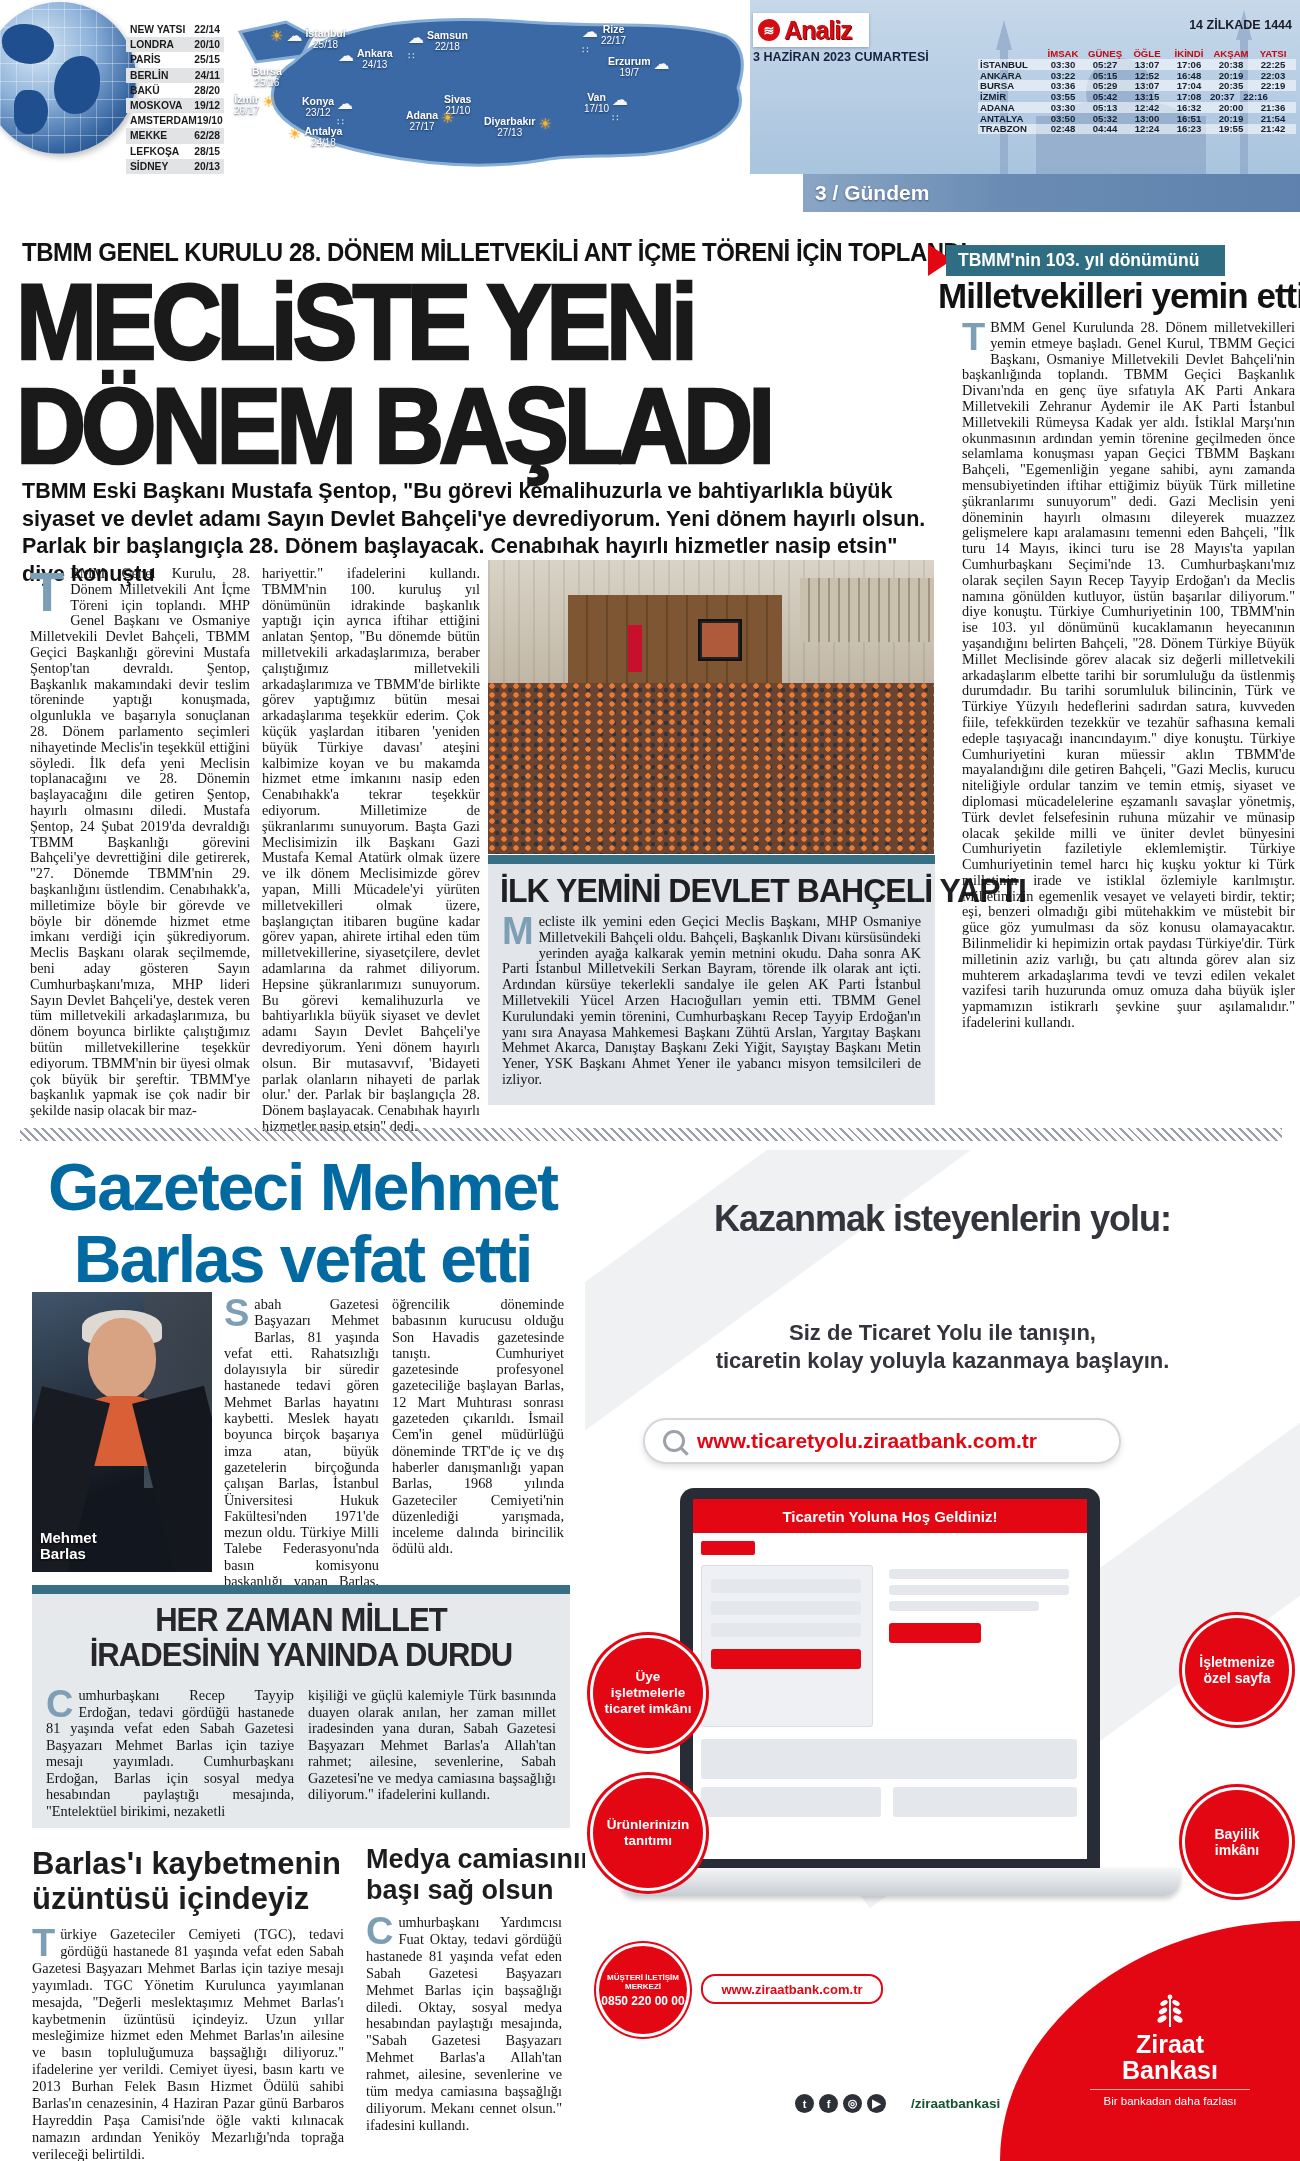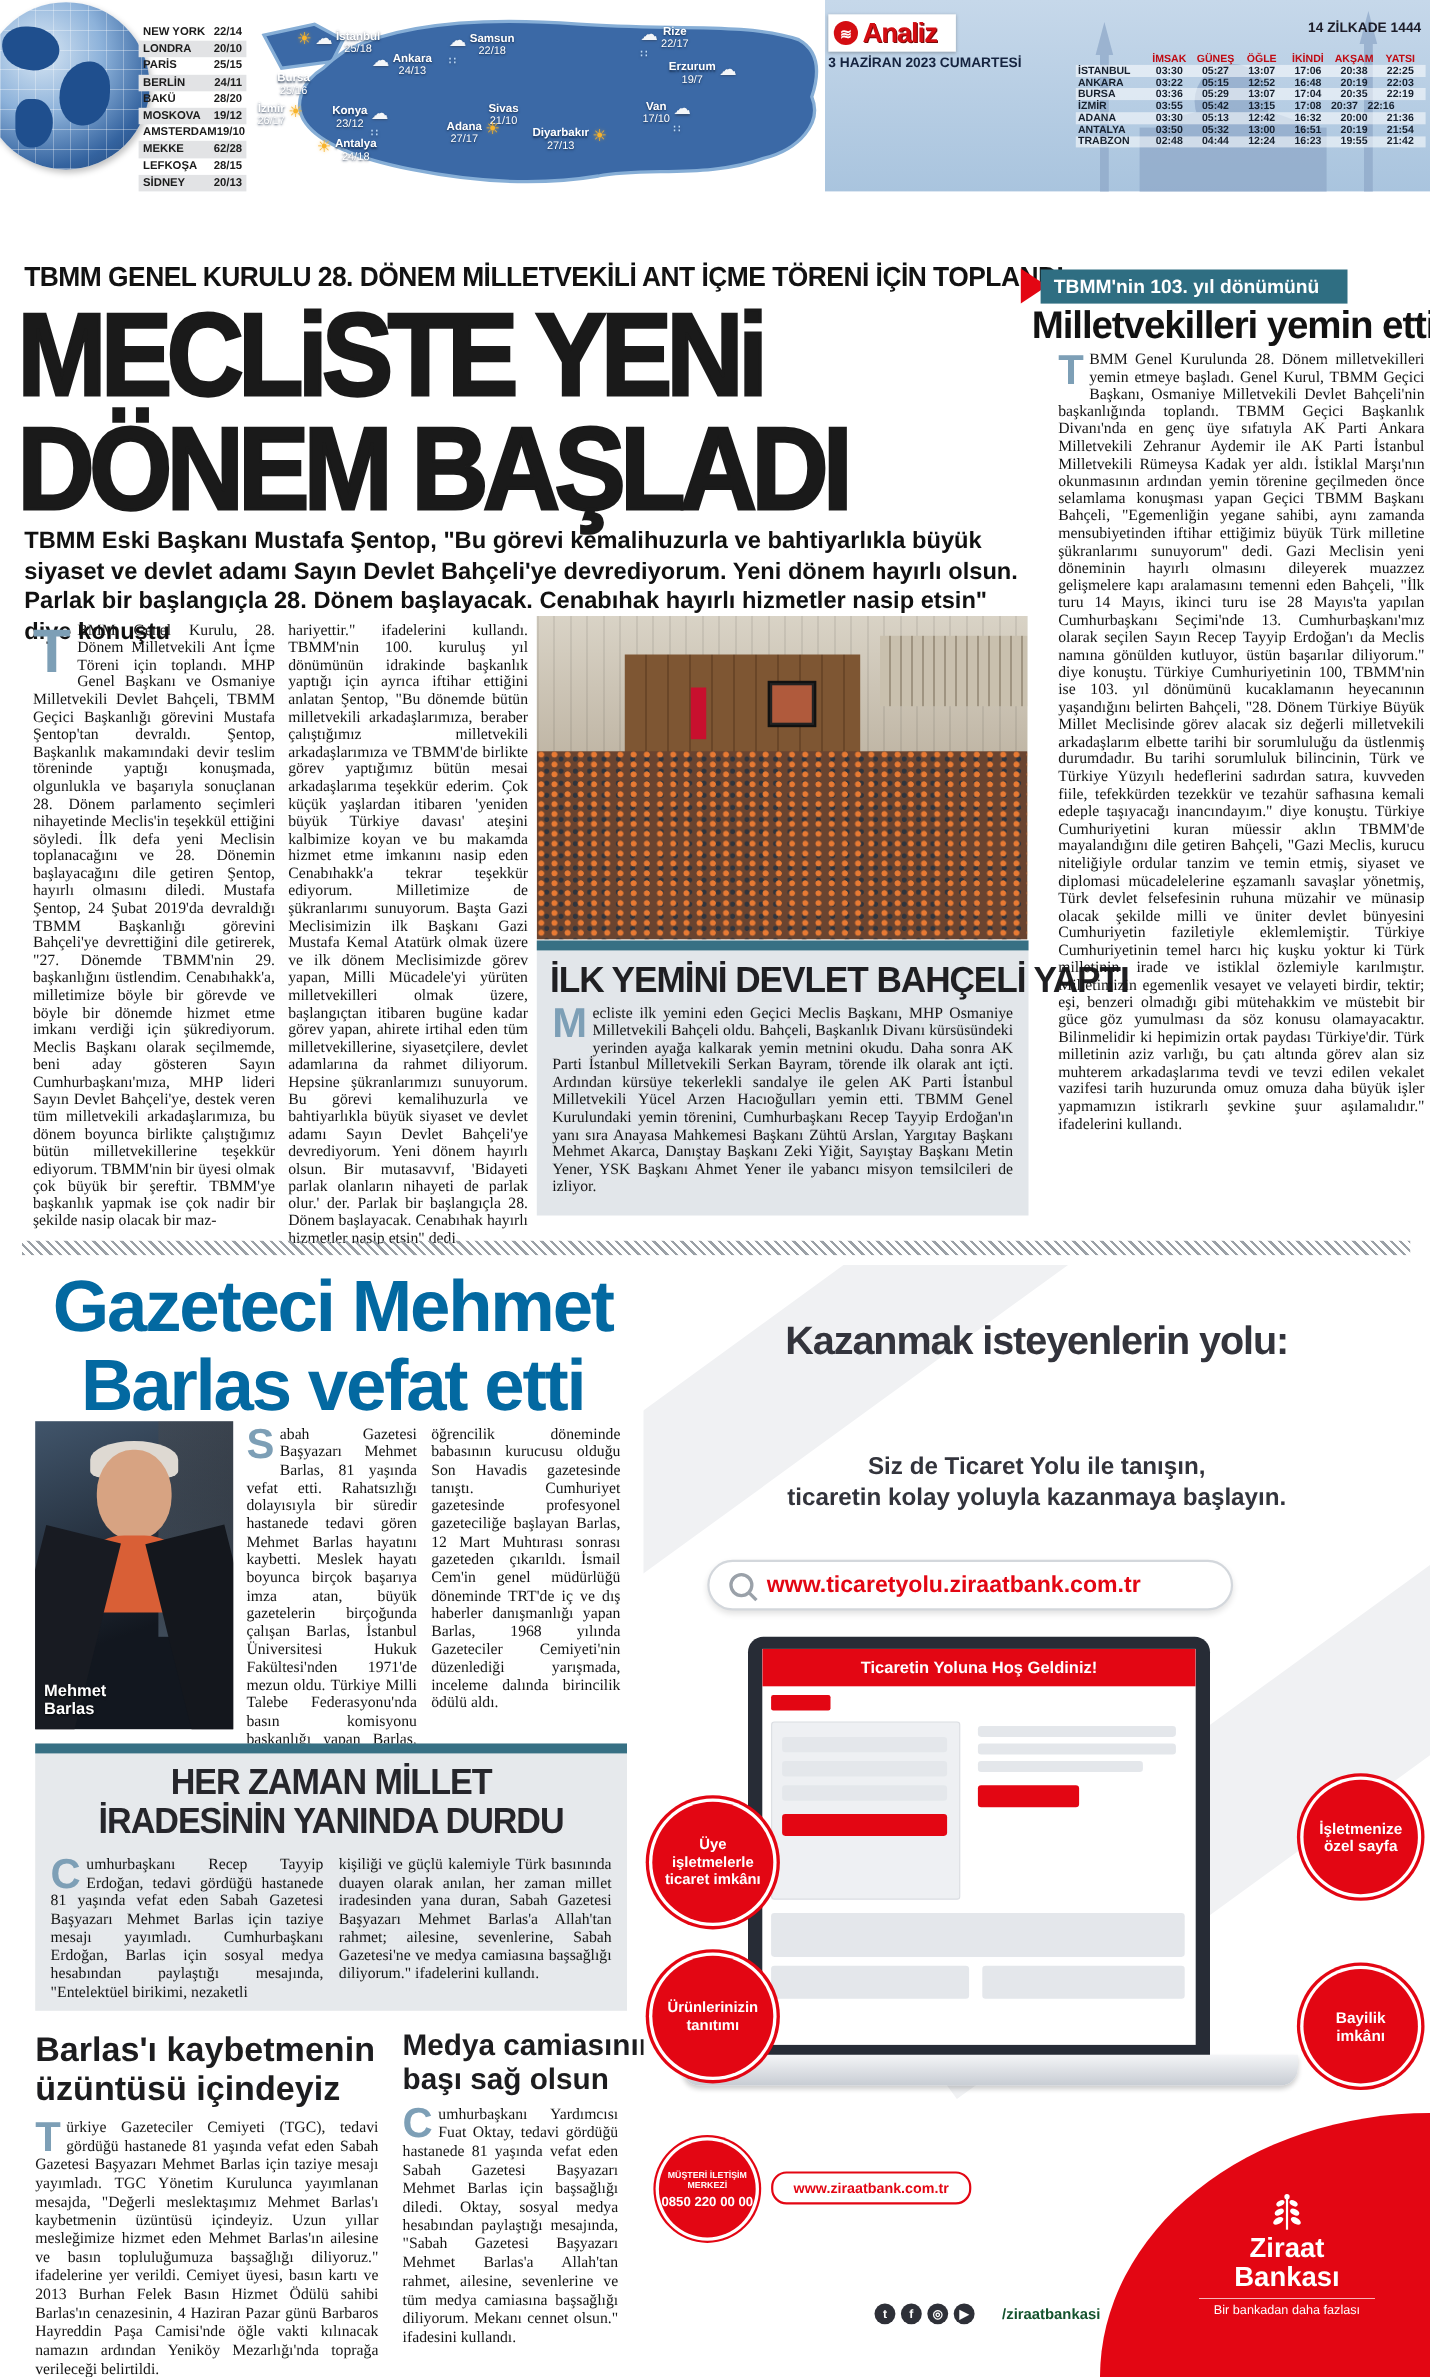--- a/index.html
+++ b/index.html
@@ -173,21 +173,21 @@
 <div id="page">
 
   <div class="abs globe">
     <div class="land" style="left:18px;top:22px;width:52px;height:40px;"></div>
     <div class="land" style="left:70px;top:54px;width:46px;height:58px;border-radius:60% 40% 55% 45%;"></div>
     <div class="land" style="left:30px;top:88px;width:34px;height:44px;border-radius:40% 55% 60% 45%;"></div>
   </div>
 
   <div class="abs wtable">
     <div class="wrow">
-        <span>NEW YORK</span>
+        <span>NEW YATSI</span>
         <span>22/14</span>
       </div>
     <div class="wrow">
         <span>LONDRA</span>
         <span>20/10</span>
       </div>
     <div class="wrow">
         <span>PARİS</span>
         <span>25/15</span>
       </div>
@@ -406,20 +406,23 @@
         <span class="pc">TRABZON</span>
         <span class="pv">02:48</span>
         <span class="pv">04:44</span>
         <span class="pv">12:24</span>
         <span class="pv">16:23</span>
         <span class="pv">19:55</span>
         <span class="pv">21:42</span>
       </div>
   </div>
 
+  <div class="abs gundembar">
+    <span>3 / Gündem</span>
+  </div>
 
   <div class="abs kicker">TBMM GENEL KURULU 28. DÖNEM MİLLETVEKİLİ ANT İÇME TÖRENİ İÇİN TOPLANDI</div>
   <div class="abs mega" style="top:272px;">MECLiSTE YENi</div>
   <div class="abs mega" style="top:376px;">DÖNEM BAŞLADI</div>
   <div class="abs subhead">TBMM Eski Başkanı Mustafa Şentop, "Bu görevi kemalihuzurla ve bahtiyarlıkla büyük siyaset ve devlet adamı Sayın Devlet Bahçeli'ye devrediyorum. Yeni dönem hayırlı olsun. Parlak bir başlangıçla 28. Dönem başlayacak. Cenabıhak hayırlı hizmetler nasip etsin" diye konuştu</div>
 
   <div class="abs bt" style="left:30px;top:566px;width:220px;height:552px;">
     <span class="dcap">T</span><span>BMM Genel Kurulu, 28. Dönem Milletvekili Ant İçme Töreni için toplandı. MHP Genel Başkanı ve Osmaniye Milletvekili Devlet Bahçeli, TBMM Geçici Başkanlığı görevini Mustafa Şentop'tan devraldı. Şentop, Başkanlık makamındaki devir teslim töreninde yaptığı konuşmada, olgunlukla ve başarıyla sonuçlanan 28. Dönem parlamento seçimleri nihayetinde Meclis'in teşekkül ettiğini söyledi. İlk defa yeni Meclisin toplanacağını ve 28. Dönemin başlayacağını dile getiren Şentop, hayırlı olmasını diledi. Mustafa Şentop, 24 Şubat 2019'da devraldığı TBMM Başkanlığı görevini Bahçeli'ye devrettiğini dile getirerek, "27. Dönemde TBMM'nin 29. başkanlığını üstlendim. Cenabıhakk'a, milletimize böyle bir görevde ve böyle bir dönemde hizmet etme imkanı verdiği için şükrediyorum. Meclis Başkanı olarak seçilmemde, beni aday gösteren Sayın Cumhurbaşkanı'mıza, MHP lideri Sayın Devlet Bahçeli'ye, destek veren tüm milletvekili arkadaşlarımıza, bu dönem boyunca birlikte çalıştığımız bütün milletvekillerine teşekkür ediyorum. TBMM'nin bir üyesi olmak çok büyük bir şereftir. TBMM'ye başkanlık yapmak ise çok nadir bir şekilde nasip olacak bir maz-</span>
   </div>
   <div class="abs bt" style="left:262px;top:566px;width:218px;height:552px;">hariyettir." ifadelerini kullandı. TBMM'nin 100. kuruluş yıl dönümünün idrakinde başkanlık yaptığı için ayrıca iftihar ettiğini anlatan Şentop, "Bu dönemde bütün milletvekili arkadaşlarımıza, beraber çalıştığımız milletvekili arkadaşlarımıza ve TBMM'de birlikte görev yaptığımız bütün mesai arkadaşlarıma teşekkür ederim. Çok küçük yaşlardan itibaren 'yeniden büyük Türkiye davası' ateşini kalbimize koyan ve bu makamda hizmet etme imkanını nasip eden Cenabıhakk'a tekrar teşekkür ediyorum. Milletimize de şükranlarımı sunuyorum. Başta Gazi Meclisimizin ilk Başkanı Gazi Mustafa Kemal Atatürk olmak üzere ve ilk dönem Meclisimizde görev yapan, Milli Mücadele'yi yürüten milletvekilleri olmak üzere, başlangıçtan itibaren bugüne kadar görev yapan, ahirete irtihal eden tüm milletvekillerine, siyasetçilere, devlet adamlarına da rahmet diliyorum. Hepsine şükranlarımızı sunuyorum. Bu görevi kemalihuzurla ve bahtiyarlıkla büyük siyaset ve devlet adamı Sayın Devlet Bahçeli'ye devrediyorum. Yeni dönem hayırlı olsun. Bir mutasavvıf, 'Bidayeti parlak olanların nihayeti de parlak olur.' der. Parlak bir başlangıçla 28. Dönem başlayacak. Cenabıhak hayırlı hizmetler nasip etsin" dedi.</div>

